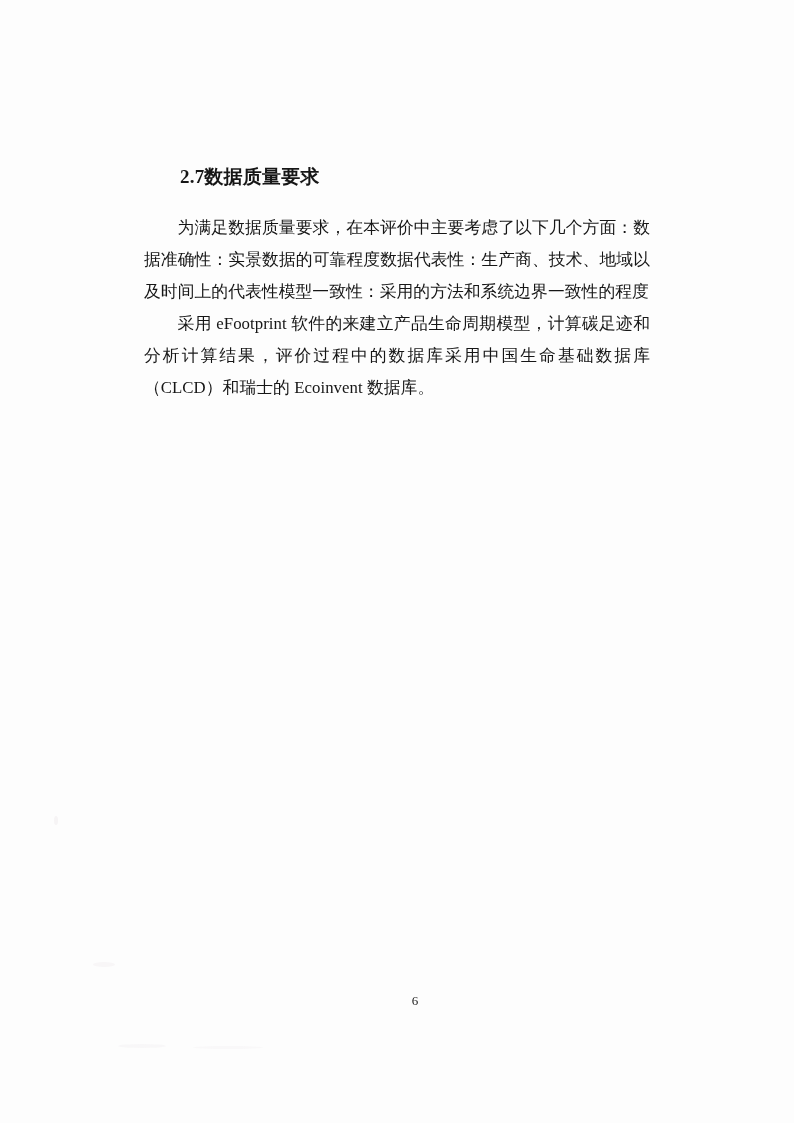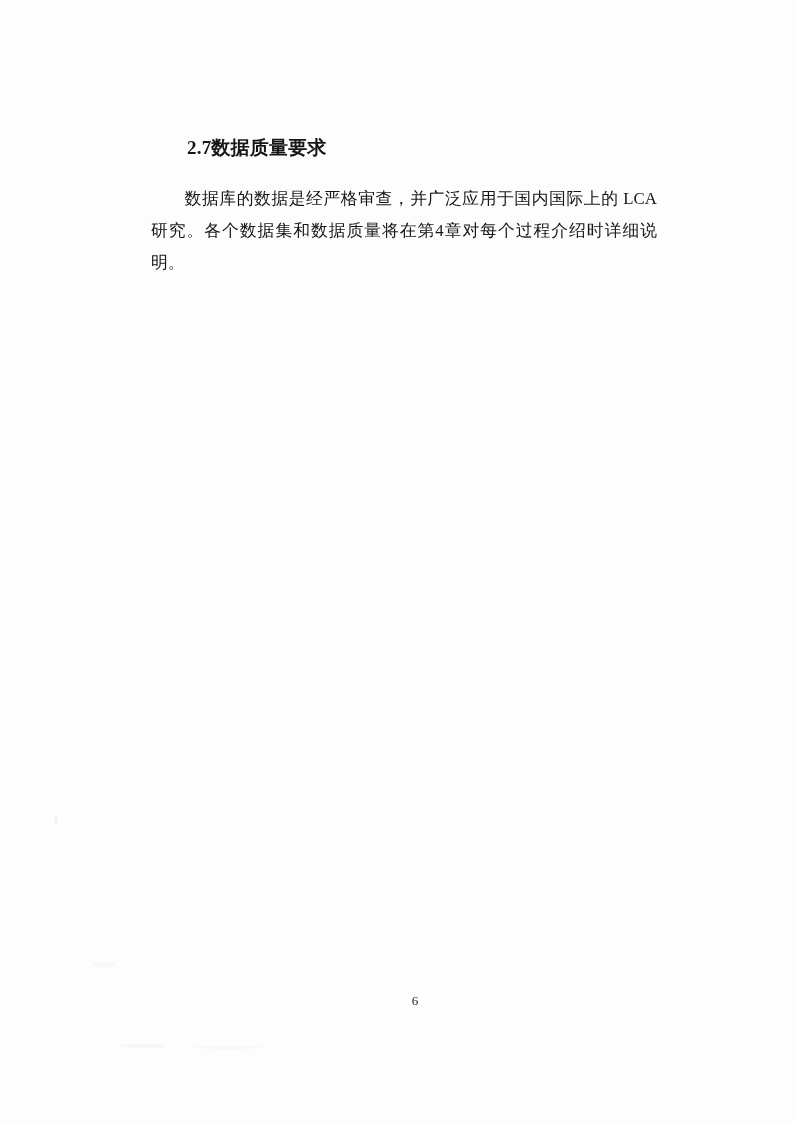--- a/index.html
+++ b/index.html
@@ -12,23 +12,22 @@
     width: 794px;
     height: 1123px;
     background: #fdfdfd;
     overflow: hidden;
     font-family: "Liberation Serif", "DejaVu Serif", serif;
     color: #161616;
   }
   .content {
     position: absolute;
     left: 144px;
-    top: 136px;
+    top: 165px;
     width: 506px;
-    margin-left: 7px;
   }
   .heading {
     font-size: 19px;
     font-weight: bold;
     line-height: 24px;
     text-indent: 36px;
     margin: 0 0 23px 0;
     letter-spacing: 0.2px;
   }
   .para {
@@ -64,24 +63,25 @@
   .artifact-4 { left: 193px; top: 1046px; width: 70px; height: 3px;  opacity: 0.06; }
 </style>
 </head>
 <body>
 
 <div class="page">
 
   <div class="content">
     <h2 class="heading">2.7数据质量要求</h2>
 
+    <p class="para">为满足数据质量要求，在本评价中主要考虑了以下几个方面：数据准确性：实景数据的可靠程度数据代表性：生产商、技术、地域以及时间上的代表性模型一致性：采用的方法和系统边界一致性的程度</p>
 
 
+    <p class="para">采用 eFootprint 软件的来建立产品生命周期模型，计算碳足迹和分析计算结果，评价过程中的数据库采用中国生命基础数据库（CLCD）和瑞士的 Ecoinvent 数据库。</p>
 
-    <p class="para">数据库的数据是经严格审查，并广泛应用于国内国际上的 LCA 研究。各个数据集和数据质量将在第4章对每个过程介绍时详细说明。</p>
   </div>
 
   <div class="page-number">6</div>
 
   <div class="artifact artifact-1"></div>
   <div class="artifact artifact-2"></div>
   <div class="artifact artifact-3"></div>
   <div class="artifact artifact-4"></div>
 
 </div>

